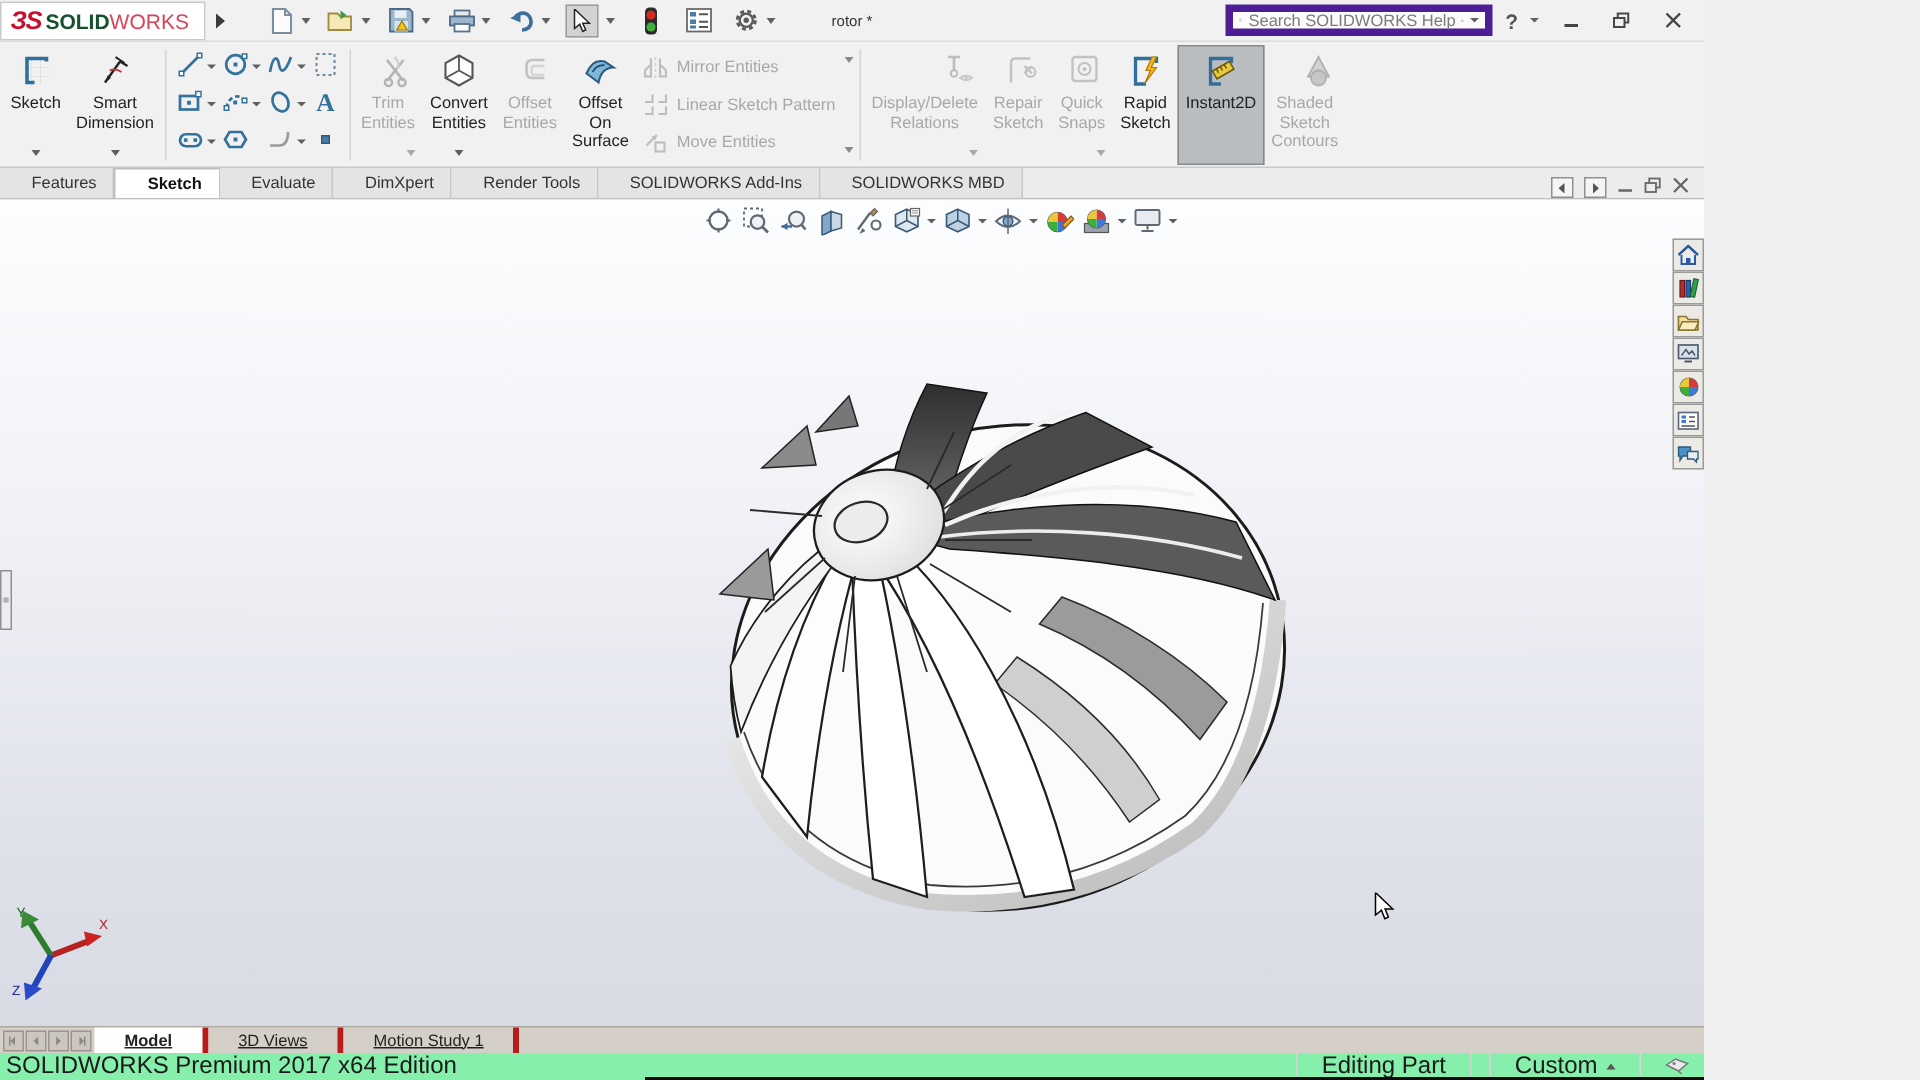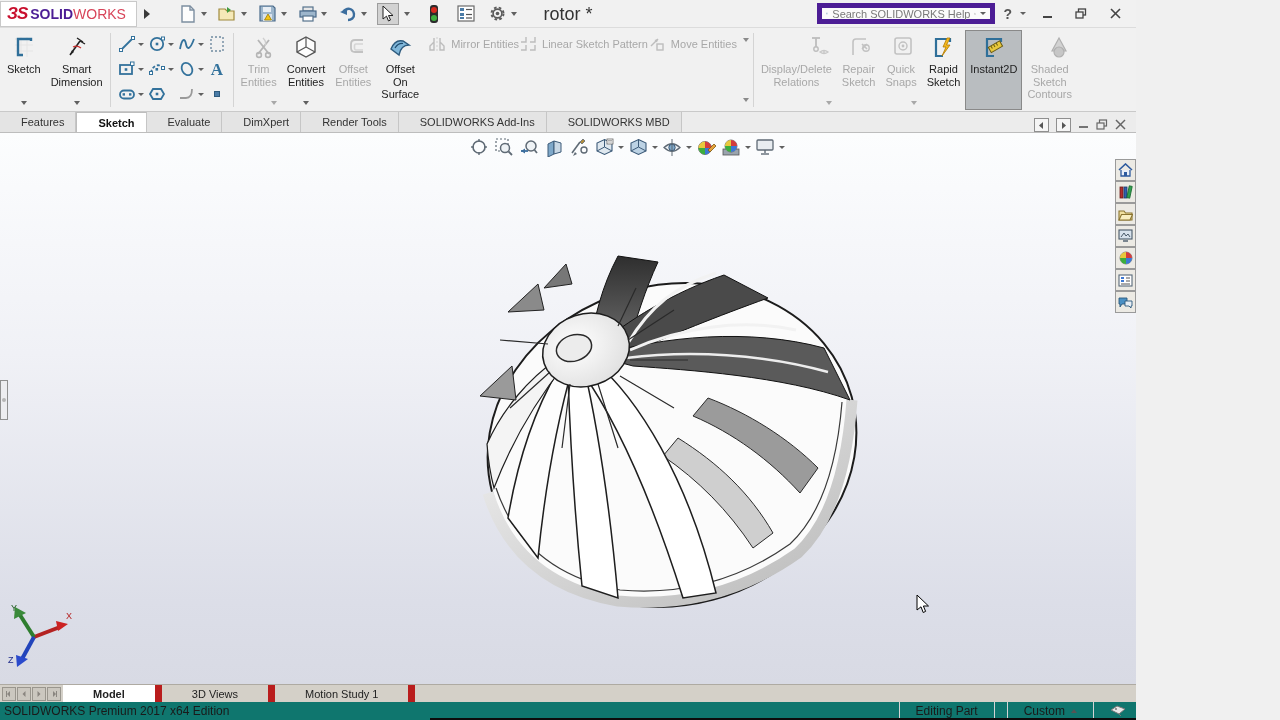--- a/index.html
+++ b/index.html
@@ -4,48 +4,48 @@
 <style>
   * { box-sizing: border-box; margin: 0; padding: 0; }
   html,body { width:1280px; height:720px; overflow:hidden; }
   body { font-family:"Liberation Sans", sans-serif; font-size:11px; color:#222; background:#f0f0f0; }
   .window { width:1136px; height:720px; display:flex; flex-direction:column; position:relative; }
 
   
   .titlebar { height:28px; background:#f1f1f1; display:flex; align-items:center; position:relative; flex:0 0 28px; border-bottom:1px solid #dcdcdc; }
   .logo-box { background:#fff; border:1px solid #c9c9c9; height:26px; padding:0 10px 0 6px; display:flex; align-items:center; gap:3px; }
   .logo-ds { color:#c8102e; font-weight:bold; font-style:italic; font-size:17px; letter-spacing:-1px; }
-  .logo-solid { color:#4c1d95; font-weight:bold; font-size:14px; letter-spacing:0; }
+  .logo-solid { color:#14532d; font-weight:bold; font-size:14px; letter-spacing:0; }
   .logo-works { color:#d8455a; font-size:14px; letter-spacing:0; }
   .flyout-arrow { width:16px; height:22px; display:flex; align-items:center; justify-content:center; margin:0 6px 0 2px; }
   .tb-tools { display:flex; align-items:center; gap:2px; margin-left:16px; }
   .tbi { width:22px; height:22px; display:flex; align-items:center; justify-content:center; }
   .tbi.boxed { background:#d2d2d2; border:1px solid #9d9d9d; }
   .cr { width:0; height:0; border-left:3px solid transparent; border-right:3px solid transparent; border-top:4px solid #606060; display:inline-block; }
   .cr.sm { border-left-width:3px; border-right-width:3px; border-top-width:3px; }
   .tb-sep { width:6px; }
-  .doc-title { position:absolute; left:50%; top:0; transform:translateX(-50%); height:28px; display:flex; align-items:center; font-size:18px; color:#333; }
+  .doc-title { position:absolute; left:50%; top:0; transform:translateX(-50%); height:28px; display:flex; align-items:center; font-size:10px; color:#333; }
   .tb-right { margin-left:auto; display:flex; align-items:center; gap:8px; padding-right:8px; }
   .searchbox { display:flex; align-items:center; gap:4px; background:#fbfbfb; border:5px solid #4c1d95; height:21px; width:178px; padding:0 4px; }
   .searchbox .stext { color:#7a7a7a; font-size:11px; flex:1; white-space:nowrap; }
   .helpq { font-size:14px; font-weight:bold; color:#555; }
   .winbtn { width:26px; height:20px; display:flex; align-items:center; justify-content:center; }
 
   
   .ribbon { height:84px; background:#f1f1f1; display:flex; align-items:stretch; padding:2px 2px 1px 2px; flex:0 0 84px; border-bottom:1px solid #c9c9c9; }
   .bigbtn { display:flex; flex-direction:column; align-items:center; padding:4px 5px 1px 5px; text-align:center; line-height:1.15; font-size:11px; color:#222; position:relative; }
   .bigbtn .ico { height:28px; display:flex; align-items:center; justify-content:center; margin-bottom:1px; }
   .bigbtn .cap { white-space:pre-line; }
   .bigbtn .fly { margin-top:auto; padding:2px 0 1px 0; }
   .bigbtn.dis { color:#a8a8a8;align-items:flex-end; }
   .bigbtn.pressed { background:#b9bdc0; border:1px solid #898989; padding:3px 4px 0 4px; }
   .vsep { width:1px; background:#d4d4d4; margin:3px 2px; }
   .egrid { display:grid; grid-template-columns:repeat(4,auto); grid-auto-rows:25px; align-items:center; padding:2px 4px; column-gap:2px; }
   .ecell { display:flex; align-items:center; gap:2px; padding:0 1px; }
-  .mrow-col { display:flex; flex-direction:row; justify-content:space-around; padding:2px 4px; color:#a8a8a8; }
+  .mrow-col { display:flex; flex-direction:column; justify-content:space-around; padding:2px 4px; color:#a8a8a8; }
   .mrow { display:flex; align-items:center; gap:5px; height:24px; white-space:nowrap; }
   .flycol { display:flex; flex-direction:column; justify-content:space-between; padding:8px 2px; }
 
   
   .cmdtabs { height:21px; background:#ececec; display:flex; align-items:flex-end; flex:0 0 21px; position:relative; border-bottom:1px solid #bdbdbd; }
   .ctab { padding:3px 11px 3px 21px; border-right:1px solid #c6c6c6; color:#333; height:20px; display:flex; align-items:center; background:#e4e4e4; }
   .ctab.active { background:#fff; font-weight:bold; border-top:1px solid #bdbdbd; border-left:1px solid #bdbdbd; color:#111; }
   .ct-right { margin-left:auto; display:flex; align-items:center; gap:7px; padding-right:10px; }
   .pane-btn { width:15px; height:14px; border:1px solid #8f8f8f; background:#f5f5f5; display:flex; align-items:center; justify-content:center; }
 
@@ -58,25 +58,25 @@
   .panel-handle { position:absolute; left:0; top:247px; width:8px; height:40px; border:1px solid #909090; background:#ededf0; display:flex; align-items:center; justify-content:center; }
   .panel-handle .dot { width:4px; height:4px; border-radius:50%; background:#b5b5b5; }
   .triad { position:absolute; left:4px; top:468px; }
   .cursor { position:absolute; left:916px; top:462px; }
   .model { position:absolute; left:478px; top:115px; }
 
   
   .bottombar { height:18px; background:#d4d0c8; display:flex; align-items:stretch; flex:0 0 18px; border-top:1px solid #aeaaa2; }
   .navbtns { display:flex; align-items:center; gap:1px; padding:1px 2px; }
   .nav { width:14px; height:14px; border:1px solid #9a968e; background:#cbc7bf; display:flex; align-items:center; justify-content:center; }
-  .btab { padding:2px 30px; border-right:7px solid #b91c1c; display:flex; align-items:center; background:#d4d0c8; color:#222; }
+  .btab { padding:2px 20px; border-right:4px solid #b91c1c; display:flex; align-items:center; background:#d4d0c8; color:#222;text-decoration:underline; }
   .btab.active { background:#fff; font-weight:bold; }
 
   
-  .statusbar { height:18px; background:#0f766e; display:flex; align-items:center; flex:0 0 18px; font-size:12px; color:#1a1a1a; position:relative; }
+  .statusbar { height:18px; background:#86efac; display:flex; align-items:center; flex:0 0 18px; font-size:16px; color:#1a1a1a; position:relative; }
   .statusbar .left { padding-left:4px; }
   .statusbar .right { margin-left:auto; display:flex; align-items:center; height:100%; }
   .ssep { width:1px; height:100%; background:#d4d4d4; margin:0 6px; }
   .status-item { padding:0 10px; display:flex; align-items:center; gap:6px; }
   .upcaret { width:0; height:0; border-left:3px solid transparent; border-right:3px solid transparent; border-bottom:4px solid #555; }
   .video-strip { position:absolute; left:430px; right:0; bottom:0; height:2px; background:#0c0c0c; }
 </style>
 </head>
 <body>
 

